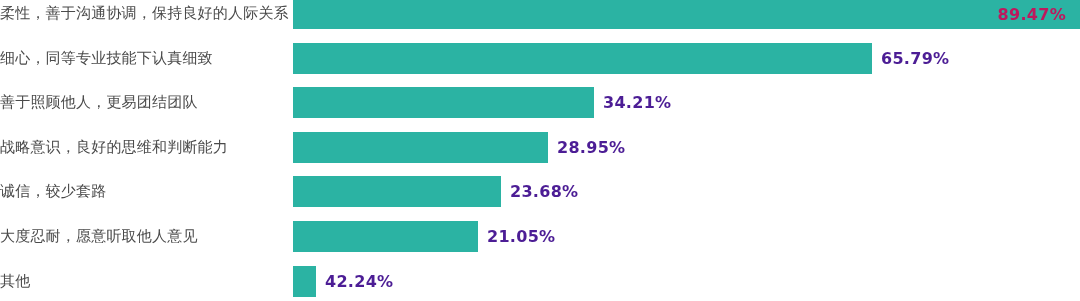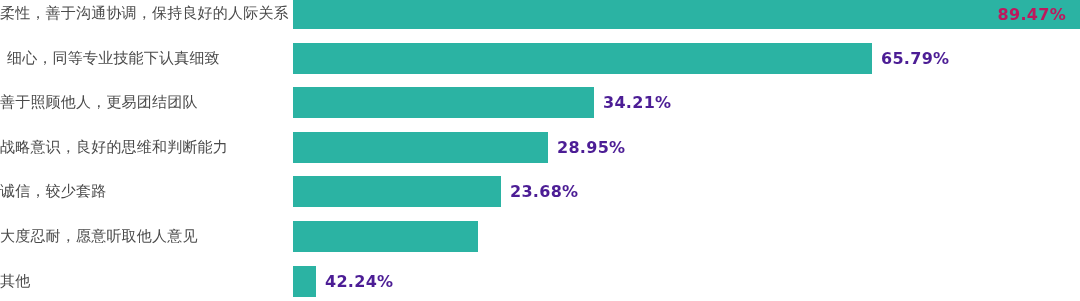--- a/index.html
+++ b/index.html
@@ -72,21 +72,21 @@
 
 <div id="chart">
     <div class="row" style="top: -2px; height: 31px;">
       <div class="cat-label" style="width: 287px;">柔性，善于沟通协调，保持良好的人际关系</div>
       <div class="bar-wrap">
         <div class="bar" style="width: 787px; background: rgb(43, 179, 163);"></div>
         <div class="value inside">89.47%</div>
       </div>
     </div>
     <div class="row" style="top: 42.6px; height: 31px;">
-      <div class="cat-label" style="width: 287px; padding-left: 7px;">细心，同等专业技能下认真细致</div>
+      <div class="cat-label" style="width: 287px;">细心，同等专业技能下认真细致</div>
       <div class="bar-wrap">
         <div class="bar" style="width: 579px; background: rgb(43, 179, 163);"></div>
         <div class="value outside">65.79%</div>
       </div>
     </div>
     <div class="row" style="top: 87.2px; height: 31px;">
       <div class="cat-label" style="width: 287px;">善于照顾他人，更易团结团队</div>
       <div class="bar-wrap">
         <div class="bar" style="width: 301px; background: rgb(43, 179, 163);"></div>
         <div class="value outside">34.21%</div>
@@ -103,20 +103,21 @@
       <div class="cat-label" style="width: 287px;">诚信，较少套路</div>
       <div class="bar-wrap">
         <div class="bar" style="width: 208px; background: rgb(43, 179, 163);"></div>
         <div class="value outside">23.68%</div>
       </div>
     </div>
     <div class="row" style="top: 221px; height: 31px;">
       <div class="cat-label" style="width: 287px;">大度忍耐，愿意听取他人意见</div>
       <div class="bar-wrap">
         <div class="bar" style="width: 185px; background: rgb(43, 179, 163);"></div>
+        <div class="value outside">21.05%</div>
       </div>
     </div>
     <div class="row" style="top: 265.6px; height: 31px;">
       <div class="cat-label" style="width: 287px;">其他</div>
       <div class="bar-wrap">
         <div class="bar" style="width: 23px; background: rgb(43, 179, 163);"></div>
         <div class="value outside">42.24%</div>
       </div>
     </div>
   </div>

